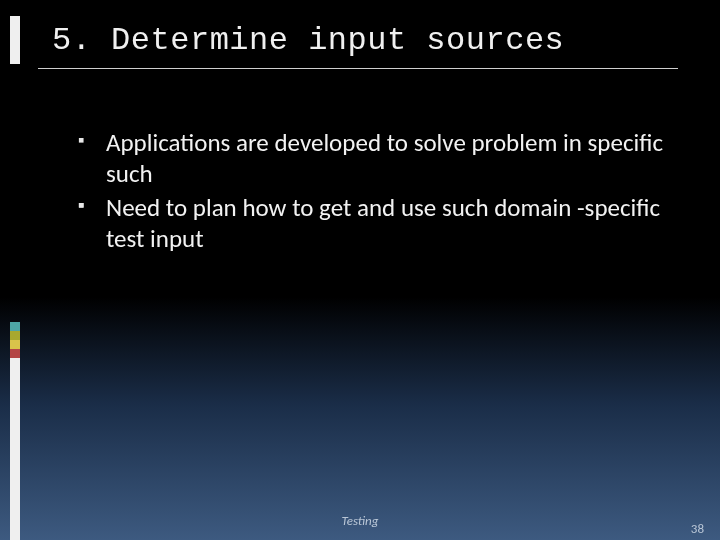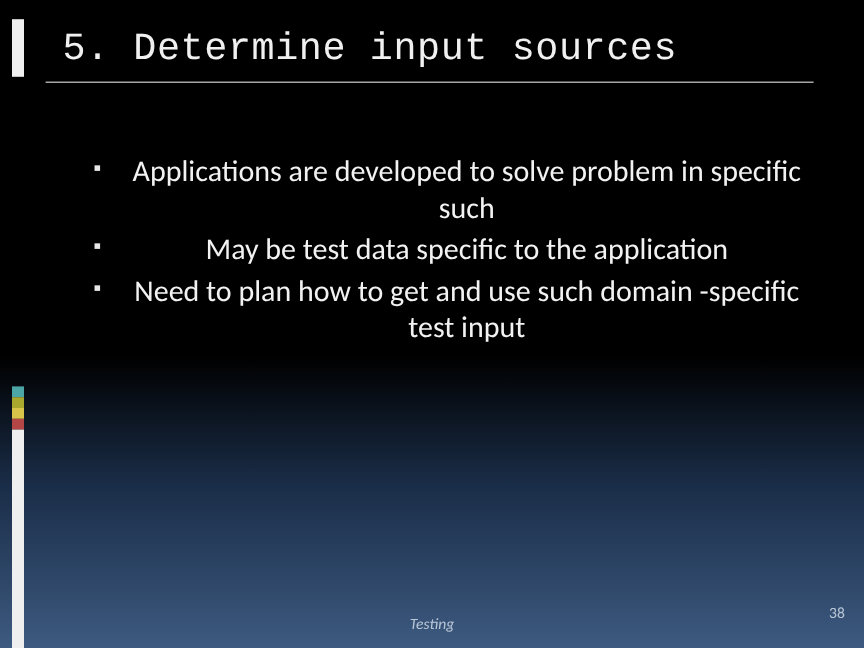--- a/index.html
+++ b/index.html
@@ -1,15 +1,15 @@
 <!DOCTYPE html>
 <html><head>
 <meta charset="utf-8">
 <style>
-  * { margin: 0; padding: 0; box-sizing: border-box; text-align: center; }
+  * { margin: 0; padding: 0; box-sizing: border-box; }
   html, body { width: 720px; height: 540px; overflow: hidden; }
   body {
     background: linear-gradient(to bottom, #000000 0%, #000000 55%, #1a2d48 75%, #3d5a80 100%);
     color: #e8e8e8;
     font-family: Calibri, "Segoe UI", sans-serif;
     position: relative;
   }
   .accent-bar {
     position: absolute;
     left: 10px;
@@ -80,21 +80,21 @@
     left: 50%;
     transform: translateX(-50%);
     bottom: 12px;
     font-size: 13px;
     color: #b9c6d6;
     font-style: italic;
   }
   .page-num {
     position: absolute;
     right: 16px;
-    bottom: 21px;
+    bottom: 4px;
     font-size: 13px;
     color: #b9c6d6;
     margin-left: 36px;
   }
 </style>
 </head>
 <body>
 
 <div class="accent-bar">
   <div class="seg blank-top"></div>
@@ -109,21 +109,20 @@
 
 <div class="title">5. Determine input sources</div>
 <div class="title-rule"></div>
 
 <div class="content">
   <ul class="top">
     <li>
       <span>Applications are developed to solve problem in specific such</span>
     </li>
     <li>
-      <span>May be test data specific to the application</span>
     </li>
     <li>
       <span>Need to plan how to get and use such domain -specific test input</span>
     </li>
   </ul>
 </div>
 
 <div class="footer-label">Testing</div>
 <div class="page-num">38</div>
 

